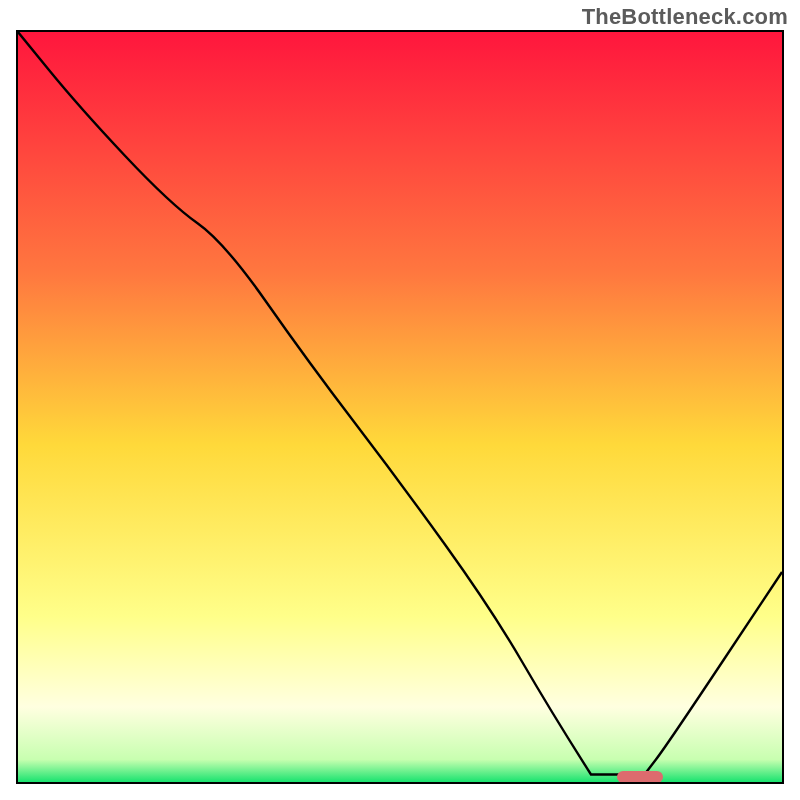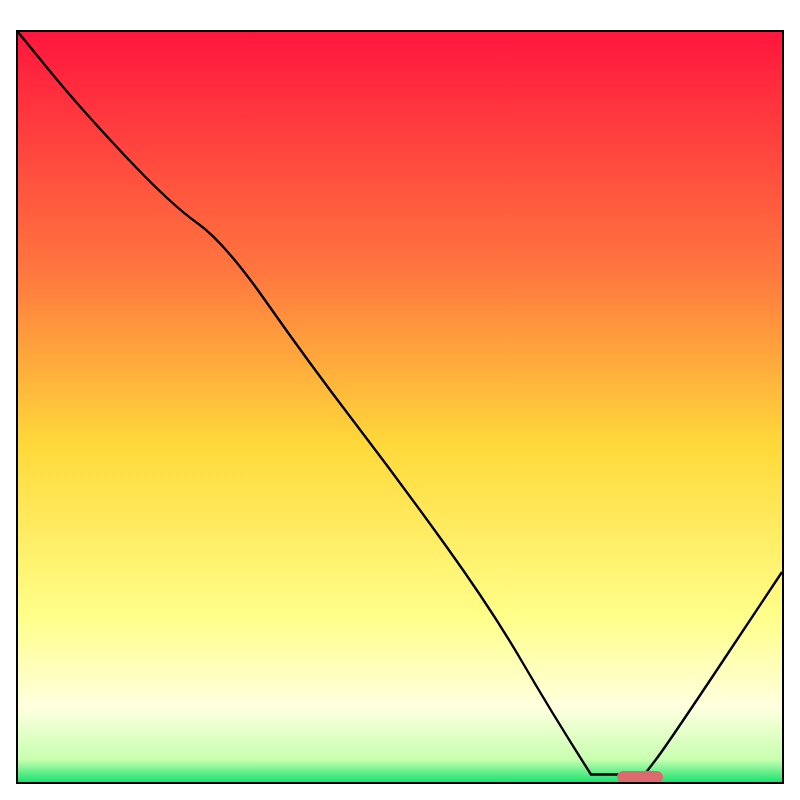--- a/index.html
+++ b/index.html
@@ -8,20 +8,21 @@
 .watermark { position: absolute; top: 4px; right: 12px; font-family: Arial, Helvetica, sans-serif; font-size: 22px; font-weight: 600; color: #5b5b5b; letter-spacing: 0.2px; }
 .plot { position: absolute; left: 16px; top: 30px; width: 768px; height: 754px; border: 2px solid #000; overflow: hidden; }
 .grad { position: absolute; inset: 0; }
 svg.curve { position: absolute; inset: 0; width: 100%; height: 100%; }
 .marker { position: absolute; background: #dd6b6e; border-radius: 6px; height: 12px; }
 </style>
 </head>
 <body>
 
 <div class="stage">
+  <div class="watermark">TheBottleneck.com</div>
 
   <div class="plot">
     <div class="grad" style="background: linear-gradient(rgb(255, 22, 61) 0%, rgb(255, 119, 63) 32%, rgb(255, 217, 58) 55%, rgb(255, 255, 138) 78%, rgb(255, 255, 224) 90%, rgb(200, 255, 176) 97%, rgb(25, 227, 111) 100%);"></div>
     <svg class="curve" viewBox="0 0 768 754" preserveAspectRatio="none">
       <path fill="none" stroke="#000000" stroke-width="2.4" d="M 0 0 Q 0 0 30.72 37.69999999999999 Q 61.44 75.39999999999998 107.52000000000001 124.40999999999997 Q 153.60000000000002 173.41999999999996 180.48000000000002 192.26999999999998 Q 207.36 211.12 249.60000000000002 271.43999999999994 Q 291.84000000000003 331.75999999999993 337.92 392.0799999999999 Q 384 452.4 430.08 516.49 Q 476.15999999999997 580.5799999999999 506.87999999999994 633.3599999999999 Q 537.5999999999999 686.14 576 746.46 L 629.76 746.46 Q 629.76 746.46 641.28 731.38 Q 652.8 716.3 710.4 629.5899999999999 T 768 542.88"></path>
     </svg>
     <div class="marker" style="left: 599.04px; width: 46.08px; top: 738.952px; background: rgb(221, 107, 110);"></div>
   </div>
 </div>
 

